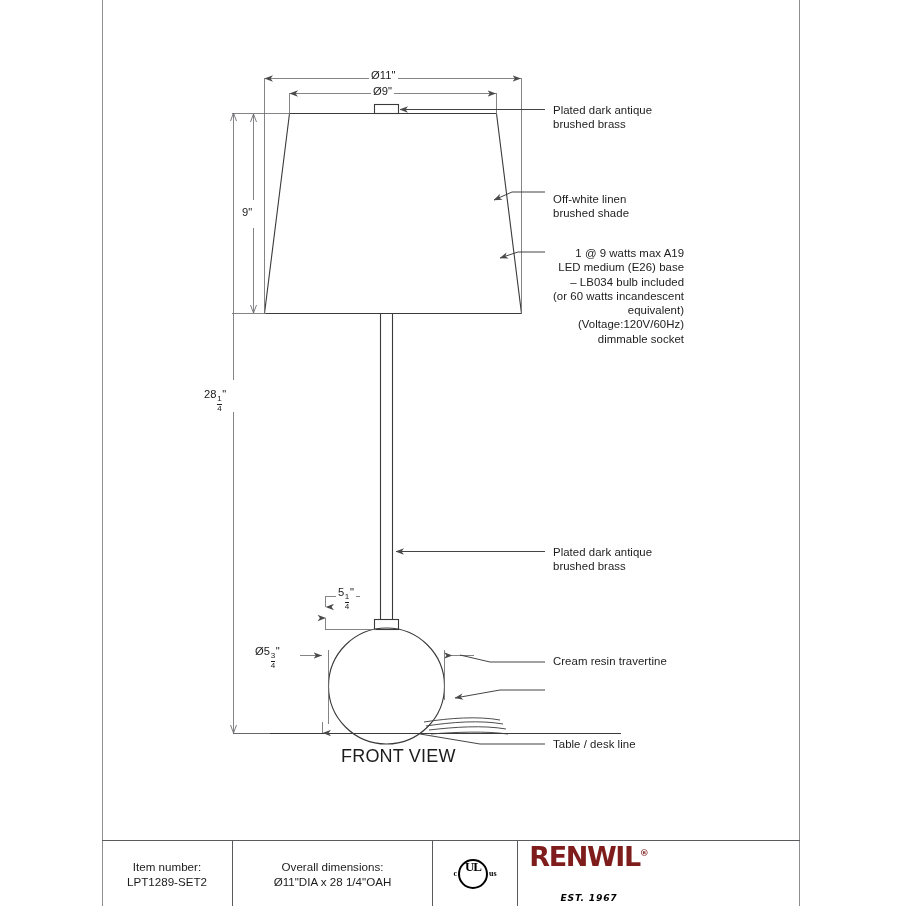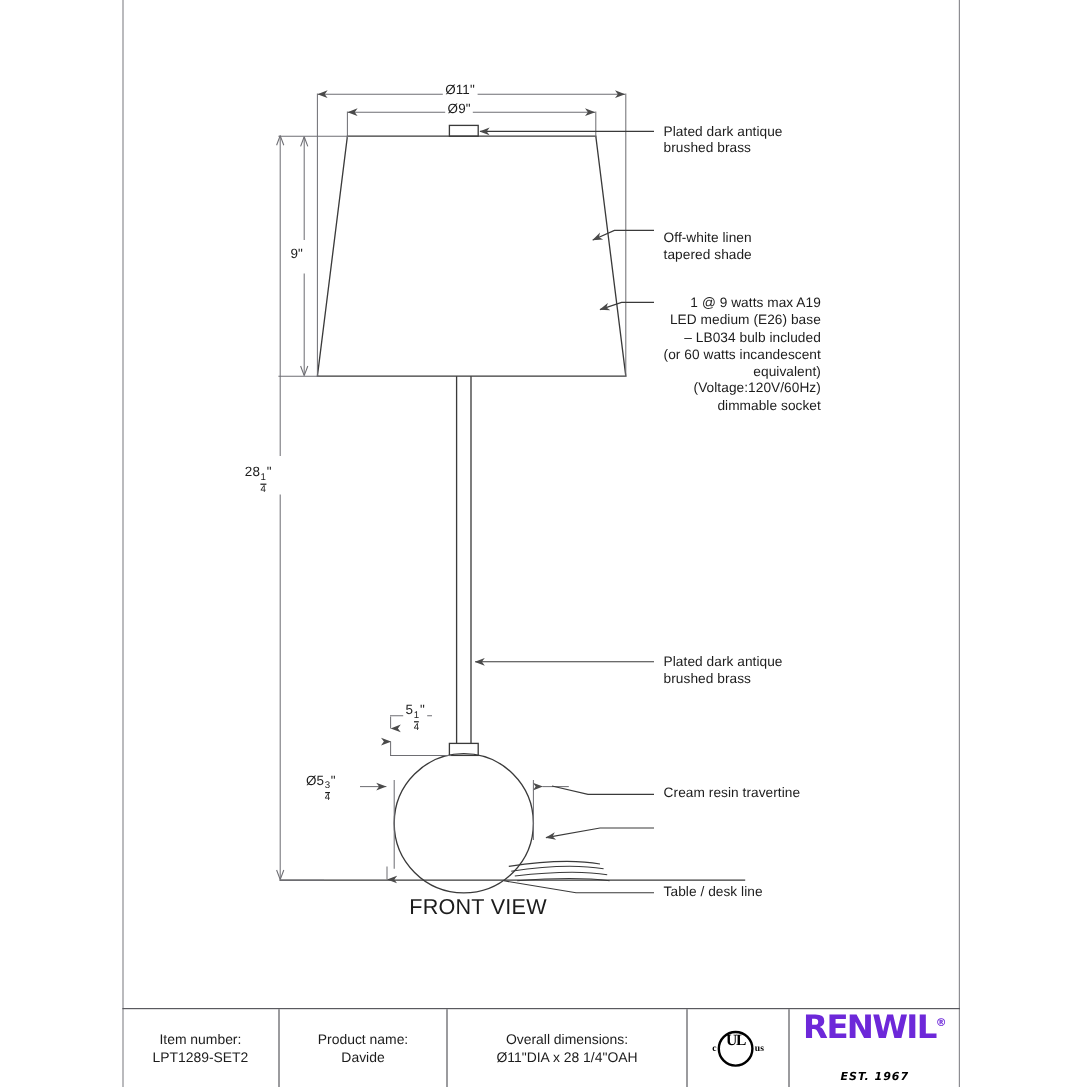--- a/index.html
+++ b/index.html
@@ -154,21 +154,21 @@
     background: #000;
     transform: translateX(-50%);
     z-index: -1;
   }
   
   .brand-name {
     font-family: "DejaVu Sans", sans-serif;
     font-size: 27px;
     font-weight: 900;
     letter-spacing: -1.4px;
-    color: #6d28d9;
+    color: #7f1d1d;
     line-height: 1;
     position: relative;
   }
   .brand-reg {
     font-size: 9px;
     vertical-align: super;
     font-weight: 700;
     letter-spacing: 0;
   }
   .brand-est {
@@ -301,44 +301,40 @@
   <div class="dimlabel" style="left:253px; top:645px;"><span>Ø5</span><span class="frac">
         <span class="num">3</span>
         <span class="den">4</span>
       </span><span>"</span></div>
 
   <div class="viewlabel" style="left:341px; top:746px;">FRONT VIEW</div>
 
   <div class="callout" style="left:553px; top:103px;">Plated dark antique
 brushed brass</div>
   <div class="callout" style="left:553px; top:192px;">Off-white linen
-tapered shade</div>
+brushed shade</div>
   <div class="callout" style="left:553px; top:246px;text-align:right;">1 @ 9 watts max A19
 LED medium (E26) base
 – LB034 bulb included
 (or 60 watts incandescent
 equivalent)
 (Voltage:120V/60Hz)
 dimmable socket</div>
   <div class="callout" style="left:553px; top:545px;">Plated dark antique
 brushed brass</div>
   <div class="callout" style="left:553px; top:654px;">Cream resin travertine</div>
   <div class="callout" style="left:553px; top:737px;">Table / desk line</div>
 
   <div id="titleblock">
 
     <div class="tb-cell tb-item">
       <span>Item number:</span>
       <span>LPT1289-SET2</span>
     </div>
 
-    <div class="tb-cell tb-prod">
-      <span>Product name:</span>
-      <span>Davide</span>
-    </div>
 
     <div class="tb-cell tb-dims">
       <span>Overall dimensions:</span>
       <span>Ø11"DIA x 28 1/4"OAH</span>
     </div>
 
     <div class="tb-cell tb-ul">
       <div class="ul-mark">
         <span class="ul-c">c</span>
         <span class="ul-circle">

